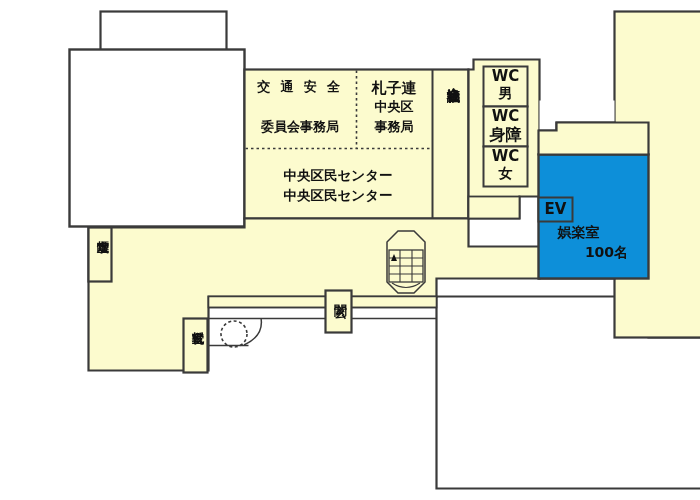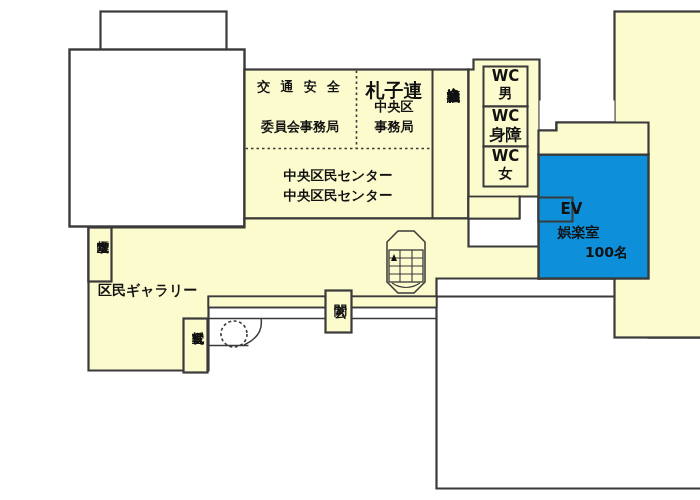--- a/index.html
+++ b/index.html
@@ -95,44 +95,43 @@
       <line x1="376" y1="250" x2="376" y2="282" stroke="#3A3A3A" stroke-width="1.1"></line>
       <path d="M 358 254 L 361 261 L 355 261 Z" fill="#111111"></path>
       <path d="M 356 283 Q 370 292 384 283" fill="none" stroke="#3A3A3A" stroke-width="1.2"></path>
     </g>
 
   </svg>
 
   <div class="lbl sp" style="left:209px;top:80px;width:110px;font-size:13px;">交 通 安 全</div>
   <div class="lbl" style="left:209px;top:120px;width:110px;font-size:13px;">委員会事務局</div>
 
-  <div class="lbl" style="left:322px;top:80px;width:72px;font-size:19px;">札子連</div>
+  <div class="lbl" style="left:322px;top:80px;width:72px;font-size:15px;">札子連</div>
   <div class="lbl" style="left:322px;top:100px;width:72px;font-size:13px;">中央区</div>
   <div class="lbl" style="left:322px;top:120px;width:72px;font-size:13px;">事務局</div>
 
   <div class="lbl" style="left:209px;top:168px;width:186px;font-size:13.5px;">中央区民センター</div>
   <div class="lbl" style="left:209px;top:188px;width:186px;font-size:13.5px;">中央区民センター</div>
 
   <div class="lbl vert" style="left:404px;top:78px;width:20px;font-size:13px;">社会福祉協議会</div>
 
   <div class="lbl" style="left:447px;top:68px;width:45px;font-size:15px;">WC</div>
   <div class="lbl" style="left:447px;top:86px;width:45px;font-size:14px;">男</div>
 
   <div class="lbl" style="left:447px;top:108px;width:45px;font-size:15px;">WC</div>
   <div class="lbl" style="left:447px;top:126px;width:45px;font-size:16px;">身障</div>
 
   <div class="lbl" style="left:447px;top:148px;width:45px;font-size:15px;">WC</div>
   <div class="lbl" style="left:447px;top:166px;width:45px;font-size:14px;">女</div>
 
-  <div class="lbl" style="left:502px;top:201px;width:35px;font-size:15px;padding-left:16px;">EV</div>
+  <div class="lbl" style="left:502px;top:201px;width:35px;font-size:15px;">EV</div>
 
   <div class="lbl" style="left:500px;top:225px;width:85px;font-size:14px;">娯楽室</div>
   <div class="lbl" style="left:528px;top:245px;width:85px;font-size:14px;">100名</div>
 
   <div class="lbl vert" style="left:56px;top:231px;width:17px;font-size:12px;">喫煙室</div>
 
-  <div class="lbl" style="left:62px;top:283px;width:130px;font-size:14px;text-align:left;">区民ギャラリー</div>
 
   <div class="lbl vert" style="left:151px;top:322px;width:17px;font-size:12px;">授乳室</div>
 
   <div class="lbl vert" style="left:294px;top:294px;width:17px;font-size:13px;">玄関</div>
 
 </div>
 
 </body></html>

